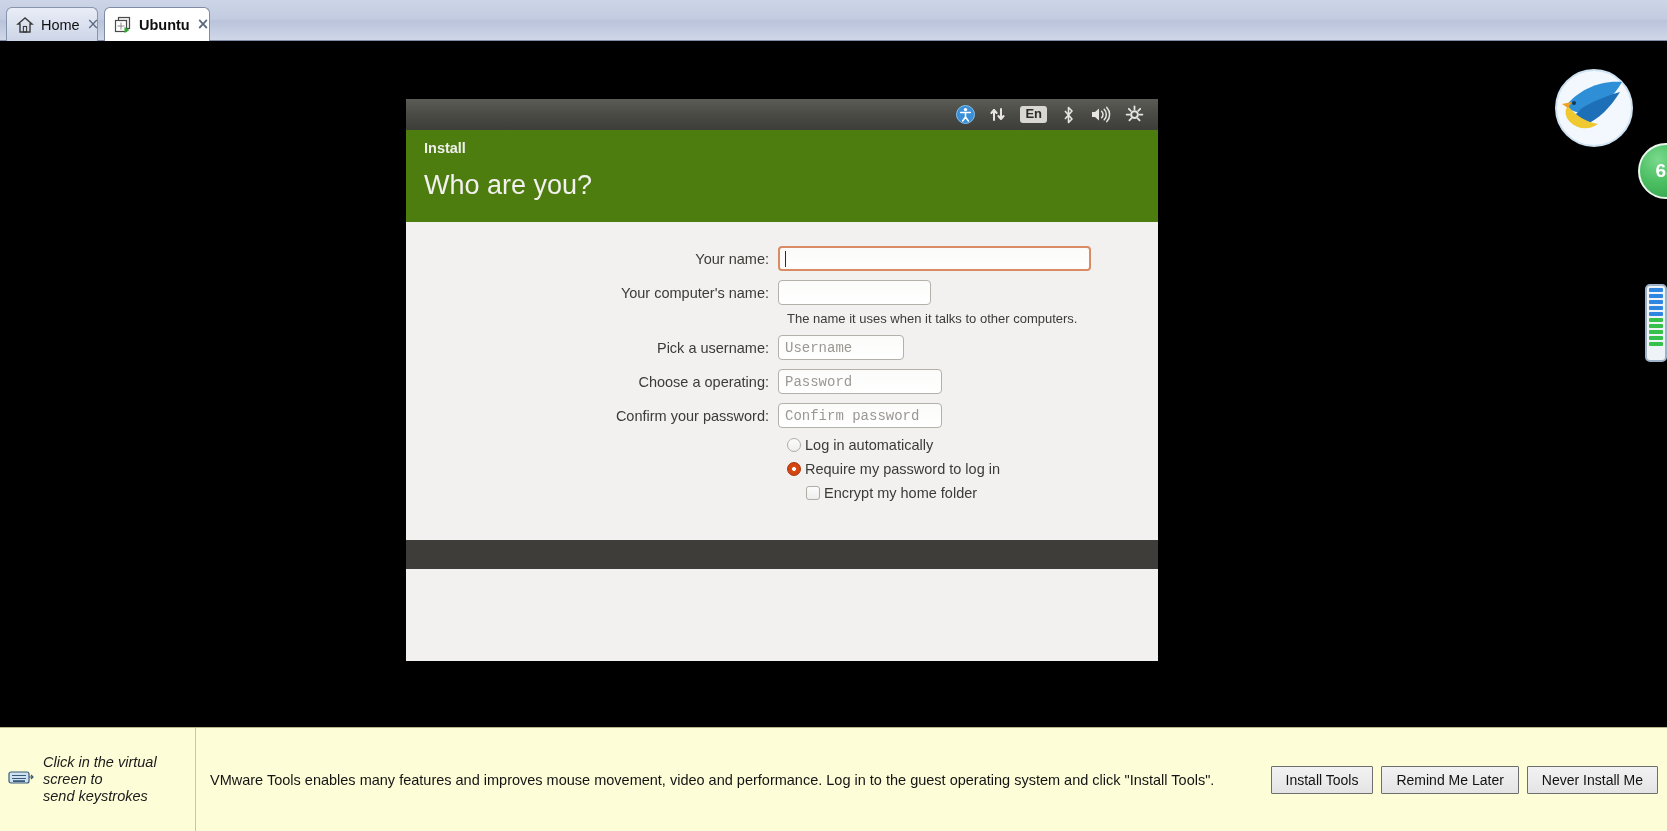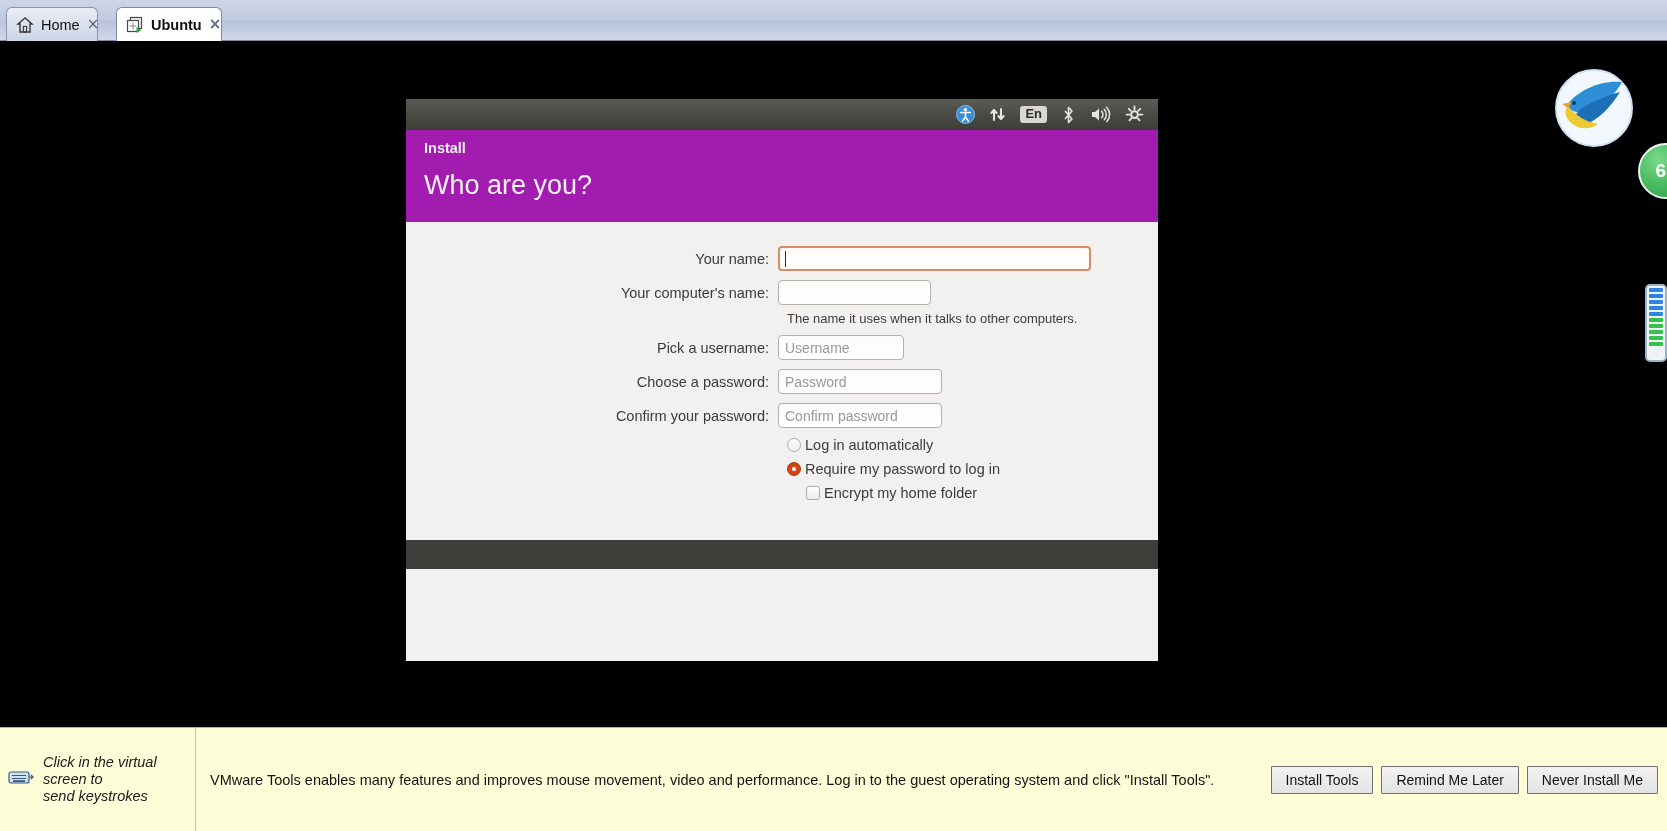--- a/index.html
+++ b/index.html
@@ -38,21 +38,21 @@
     border-radius: 6px 6px 0 0;
     font-size: 14.5px;
     color: #101010;
   }
   .tab-home {
     left: 6px;
     width: 92px;
     background: linear-gradient(to bottom, #e9edf6 0%, #d8dfee 60%, #ccd5e7 100%);
   }
   .tab-ubuntu {
-    left: 116px;
+    left: 104px;
     width: 106px;
     background: #ffffff;
     font-weight: bold;
     border-color: #7f8ba6;
   }
   .tab-label { white-space: nowrap; }
   .tab-close {
     font-size: 15px;
     color: #5c6880;
     margin-left: auto;
@@ -132,21 +132,21 @@
     background: #d9d7d2;
     color: #2b2b28;
     font-size: 13px;
     font-weight: bold;
     border-radius: 3px;
     padding: 1px 5px 2px 5px;
     line-height: 1.15;
   }
   .titlearea {
     height: 92px;
-    background: #a21caf;
+    background: #4d7c0f;
     padding: 10px 0 0 18px;
     box-sizing: border-box;
   }
   .win-title {
     color: #f0efee;
     font-size: 14.5px;
     font-weight: bold;
   }
   .page-heading {
     color: #f2f1ef;
@@ -177,20 +177,21 @@
     height: 25px;
     border: 1px solid #b4b0aa;
     border-radius: 4px;
     background: linear-gradient(to bottom, #fbfbfa 0%, #ffffff 100%);
     box-sizing: border-box;
     display: flex;
     align-items: center;
     padding: 0 6px;
     font-size: 14px;
     color: #9b9893;
+    font-family: Liberation Mono, monospace;
   }
   .fin.focused {
     border: 2px solid #d98b63;
     width: 313px;
     padding: 0 5px;
   }
   .caret {
     display: inline-block;
     width: 1px;
     height: 16px;
@@ -408,21 +409,21 @@
         </div>
 
         <div class="hint">The name it uses when it talks to other computers.</div>
 
         <div class="frow">
           <div class="flabel">Pick a username:</div>
           <div class="fin w-user">Username</div>
         </div>
 
         <div class="frow">
-          <div class="flabel">Choose a password:</div>
+          <div class="flabel">Choose a operating:</div>
           <div class="fin w-pass">Password</div>
         </div>
 
         <div class="frow">
           <div class="flabel">Confirm your password:</div>
           <div class="fin w-pass">Confirm password</div>
         </div>
 
         <div class="crow">
           <span class="radio"></span>

